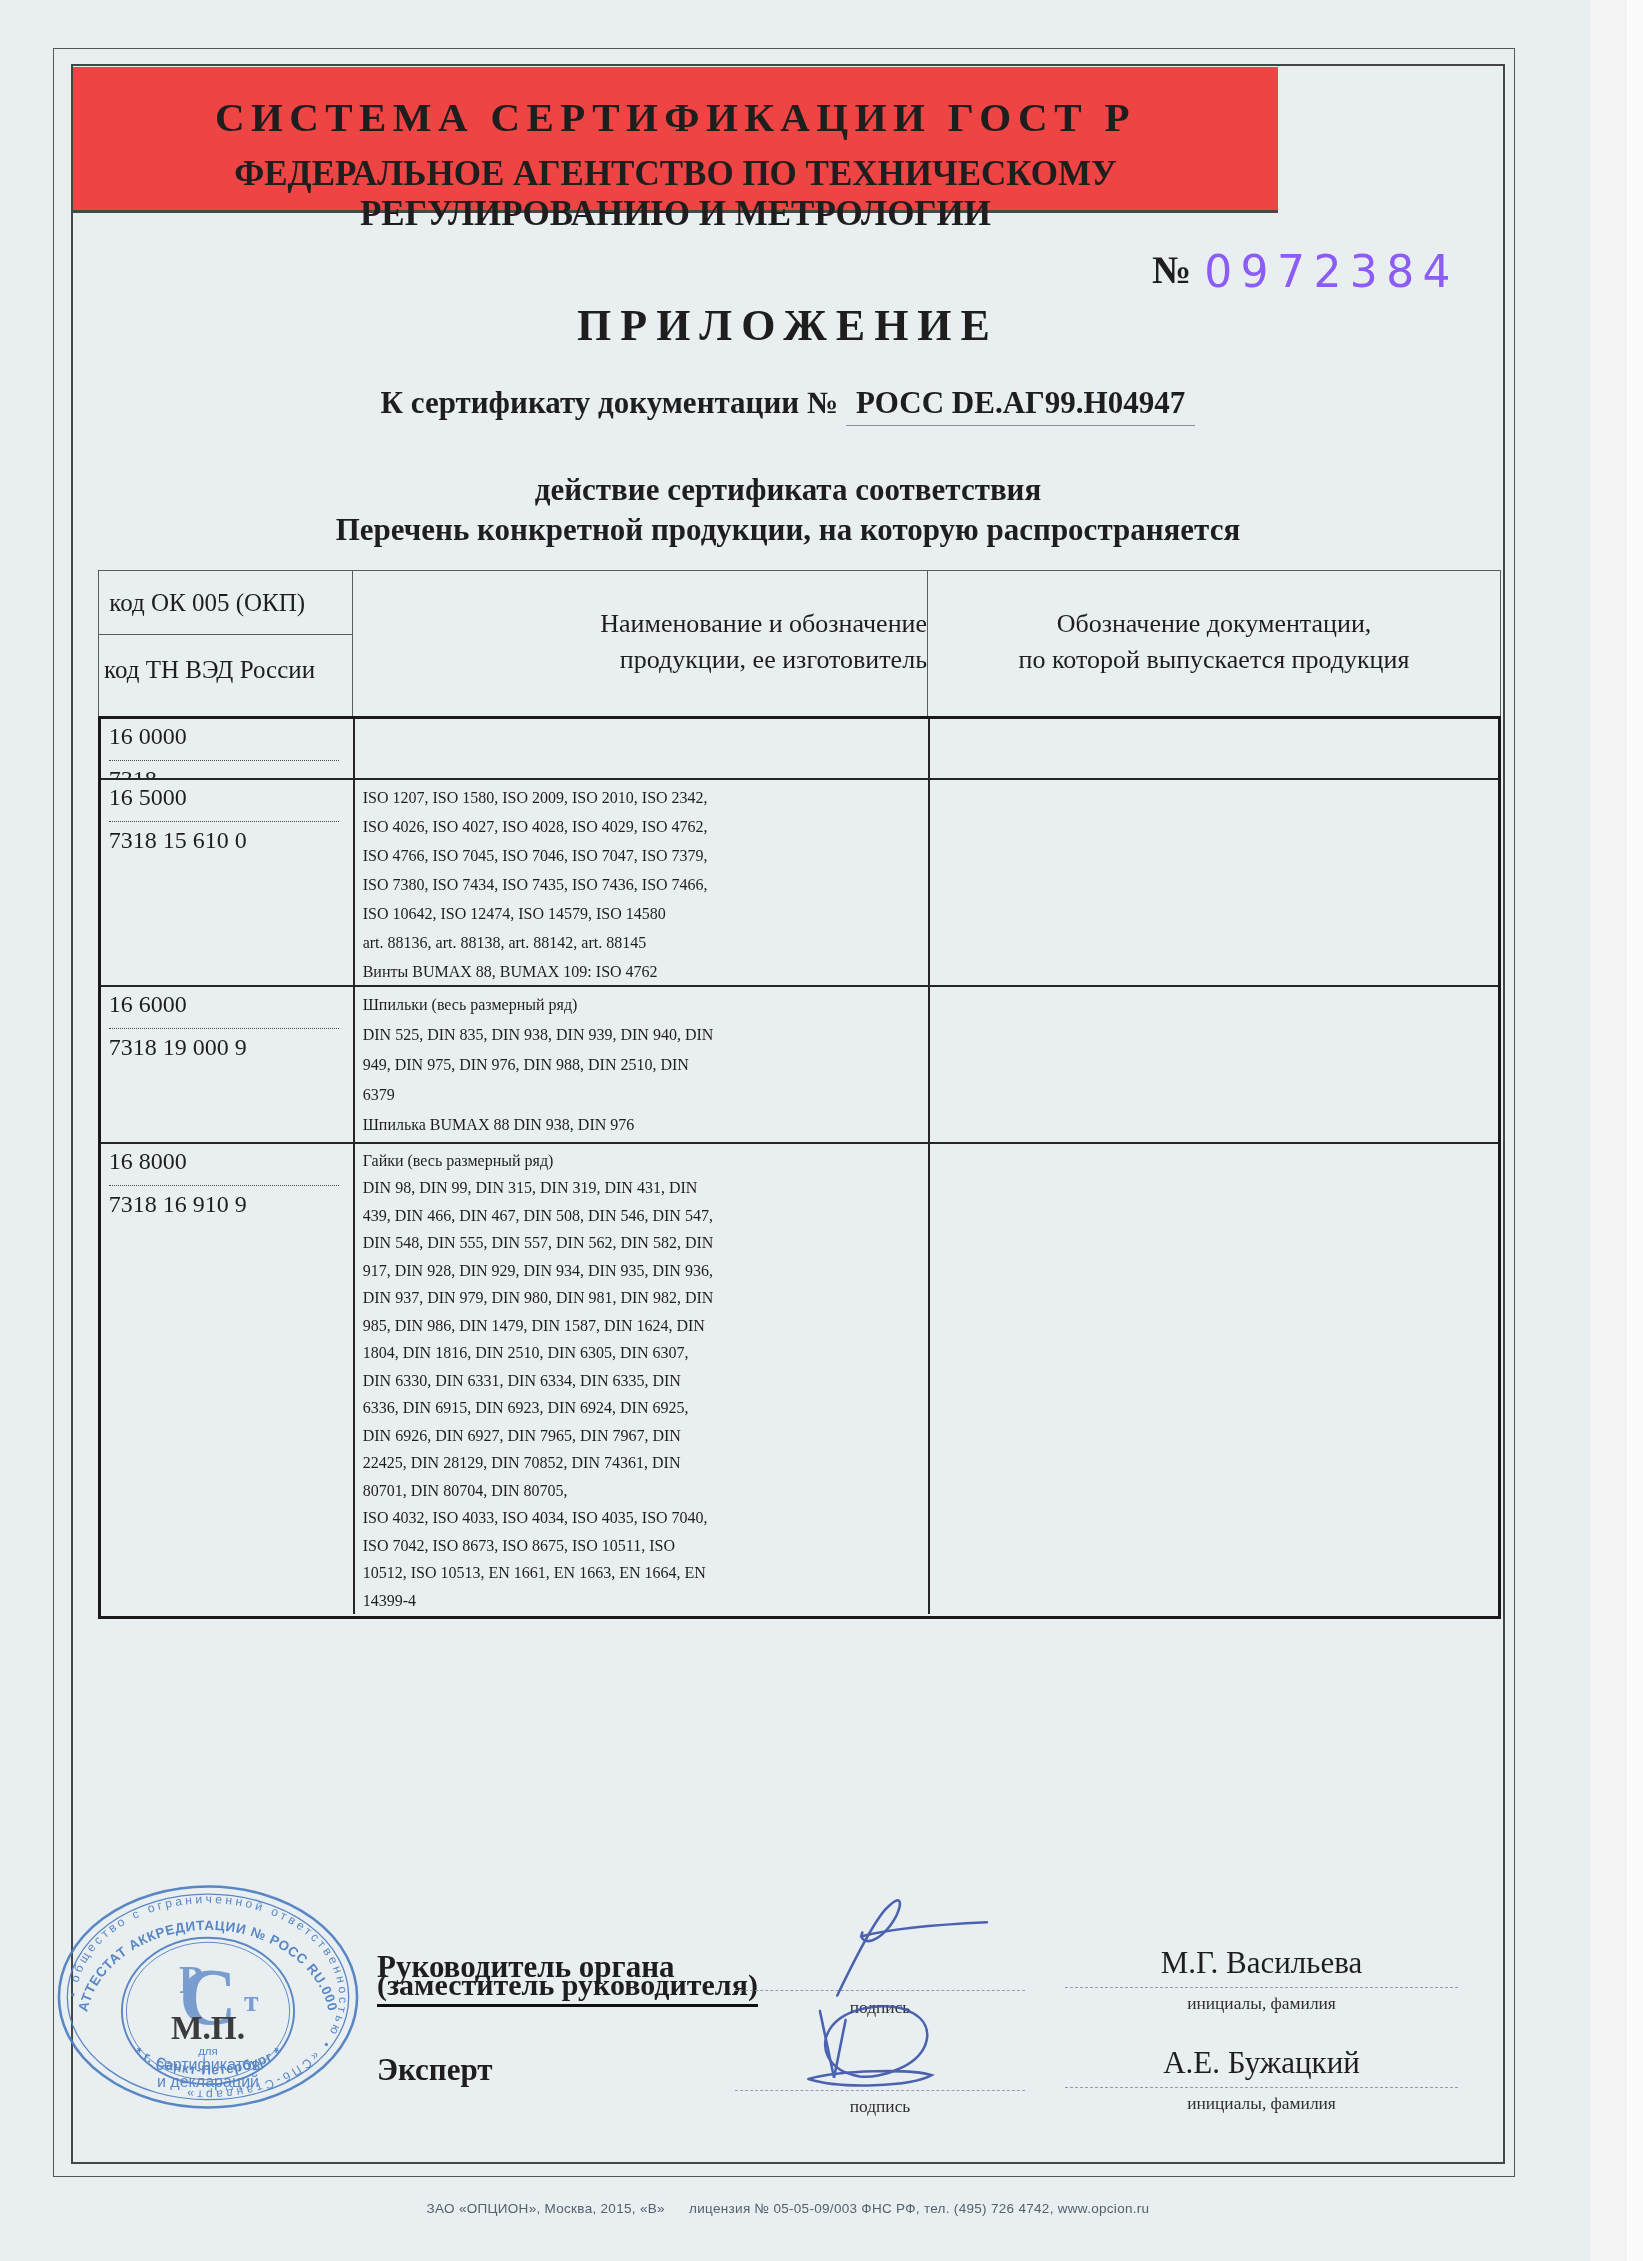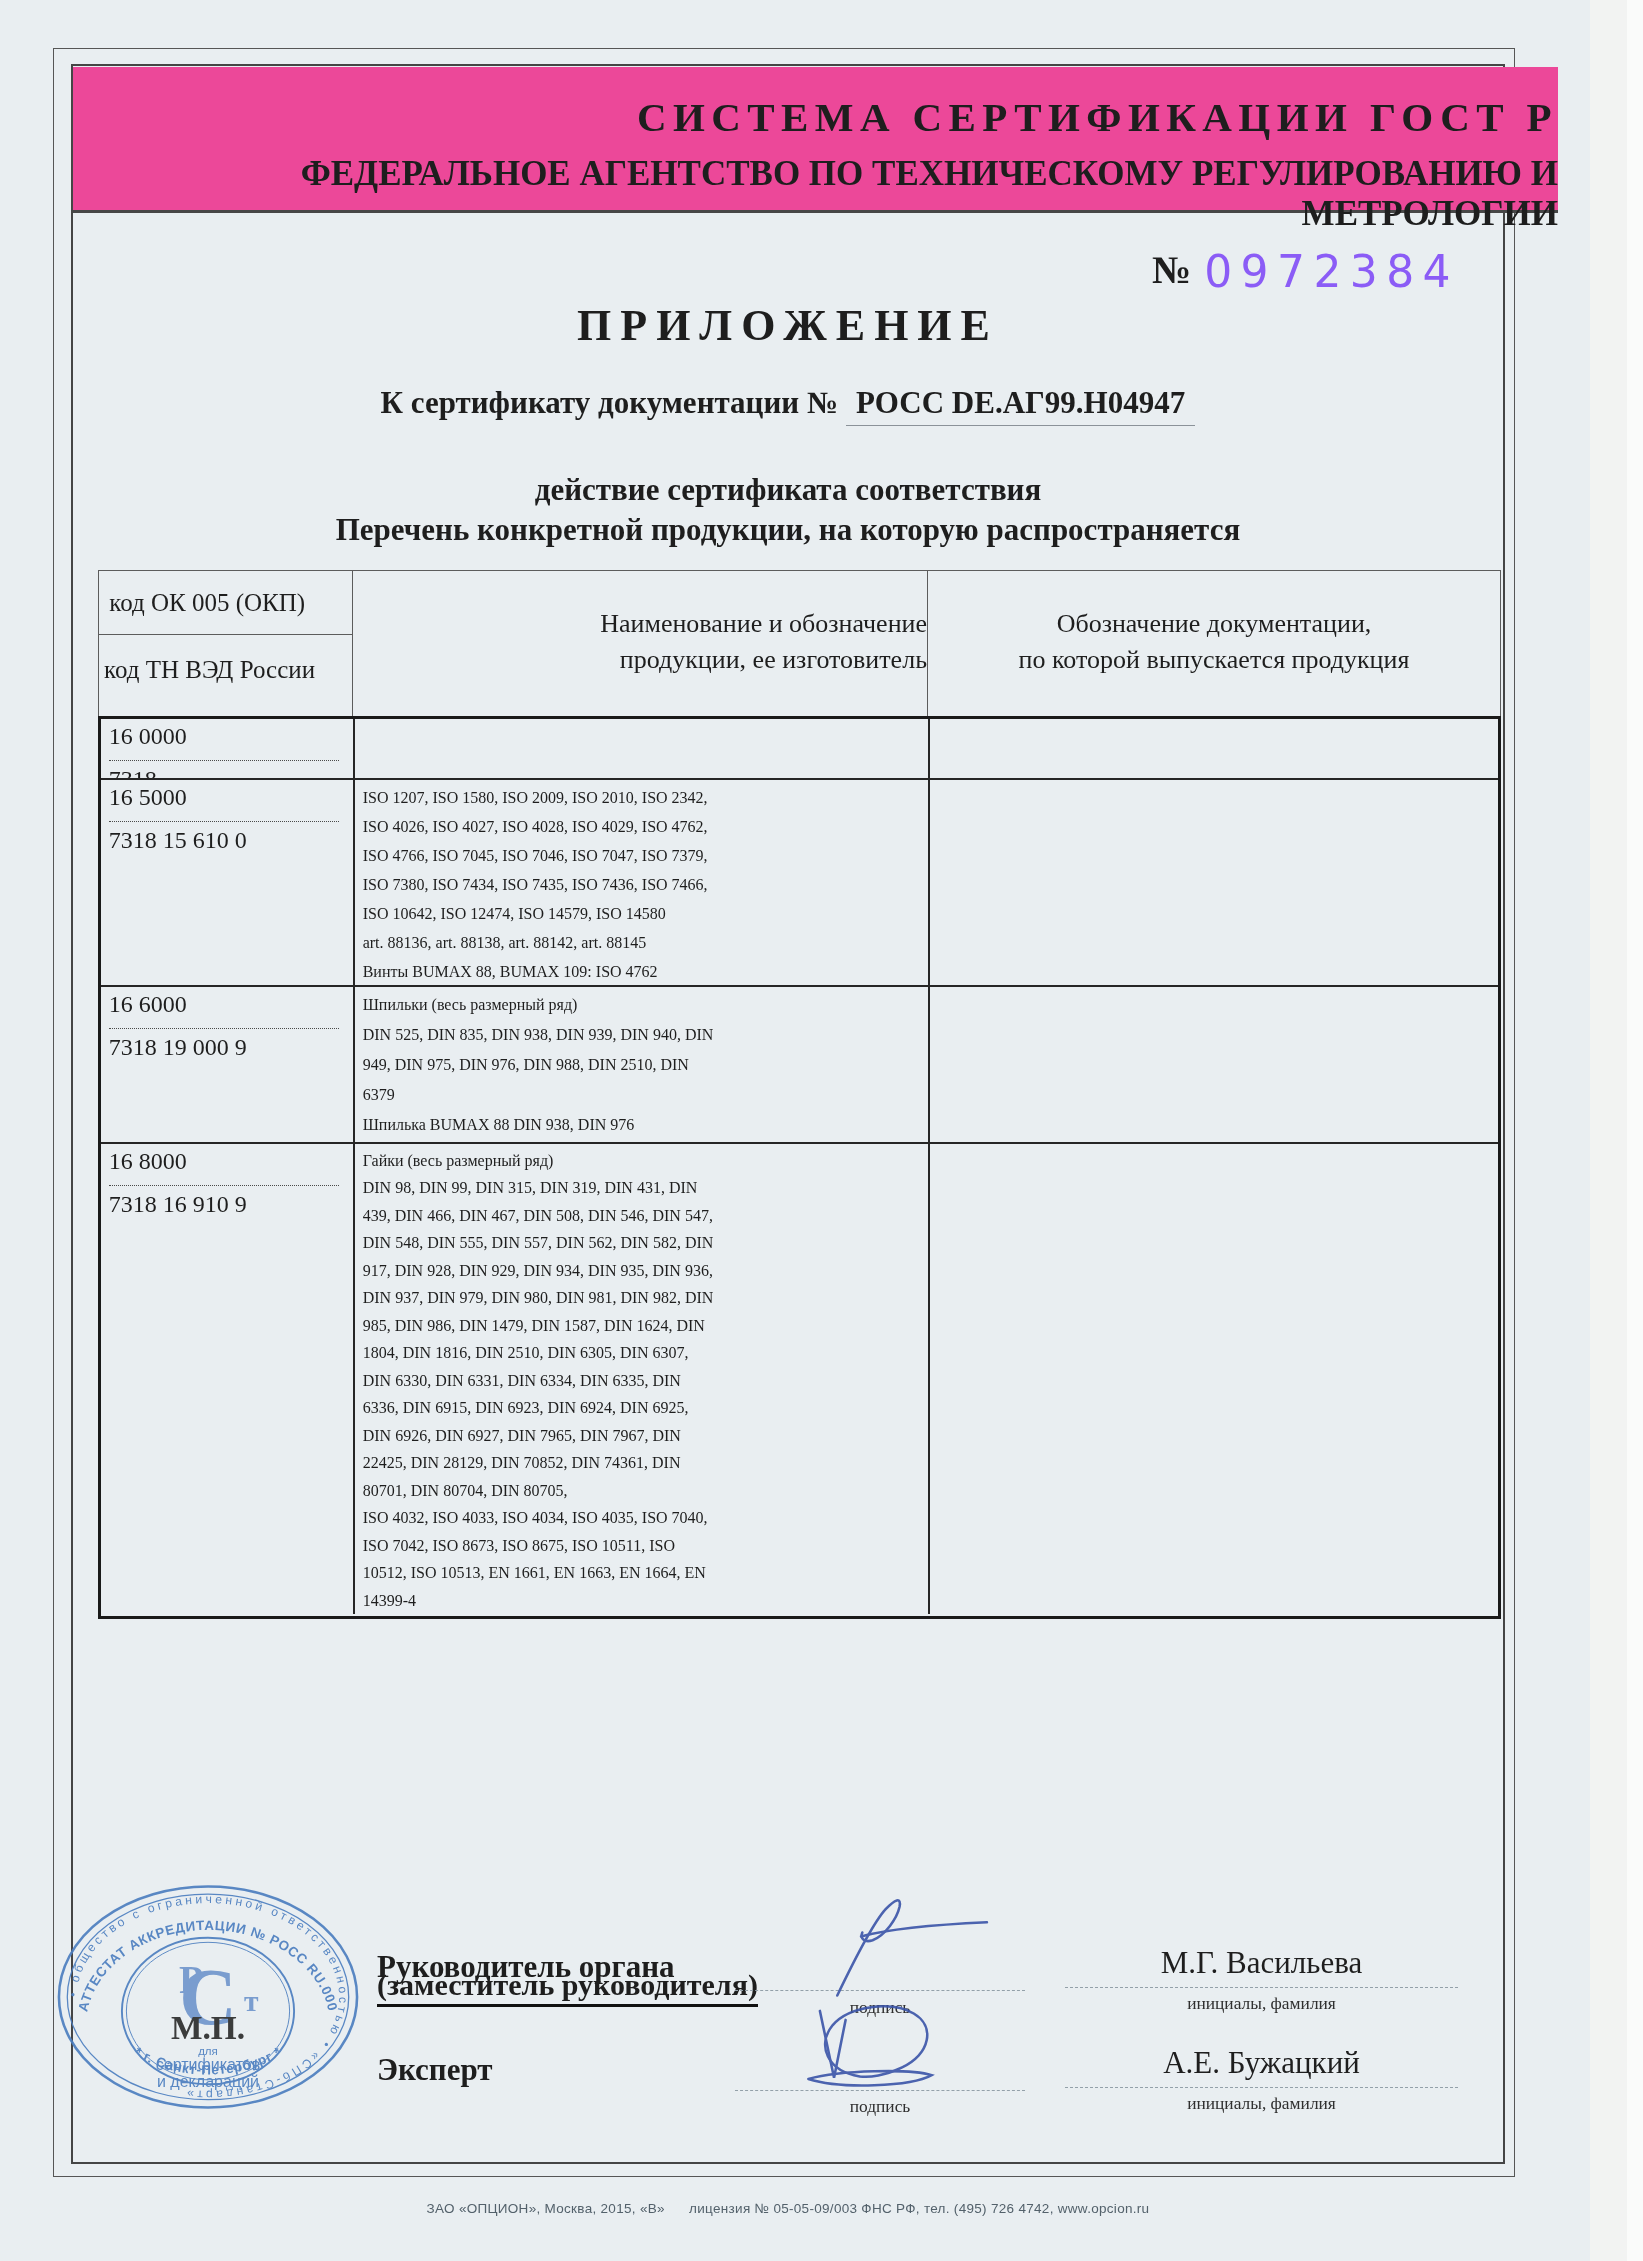--- a/index.html
+++ b/index.html
@@ -10,22 +10,22 @@
     color:#1e1e1e; overflow:hidden;
   }
   .scan-right{position:absolute;top:0;right:0;width:54px;height:100%;background:#f2f3f2;}
   .scan-right-edge{position:absolute;top:0;right:0;width:16.7px;height:100%;background:#fafbfa;}
 
   .frame-outer{position:absolute;left:53px;top:48px;width:1462px;height:2129px;
     border:1.9px solid #565656;box-sizing:border-box;}
   .frame-inner{position:absolute;left:71px;top:64px;width:1434px;height:2100px;
     border:2.6px solid #454545;box-sizing:border-box;}
 
-  .header-band{position:absolute;left:73px;top:67px;width:1485px;height:146px;
-    background:#ec4899;border-bottom:3.2px solid #474747;box-sizing:border-box;text-align:right;}
+  .header-band{position:absolute;left:73px;top:67px;width:1205px;height:146px;
+    background:#ef4444;border-bottom:3.2px solid #474747;box-sizing:border-box;text-align:center;}
   .h1{padding-top:26px;font-size:41px;font-weight:bold;letter-spacing:6.4px;}
   .h2{margin-top:13px;font-size:35px;font-weight:bold;letter-spacing:0;}
 
   .doc-no{position:absolute;left:1152px;top:246px;white-space:nowrap;}
   .doc-no .lbl{font-size:39px;font-weight:bold;vertical-align:3.9px;}
   .doc-no .digits{font-family:"DejaVu Sans",sans-serif;font-size:44px;font-weight:400;
     letter-spacing:8.4px;margin-left:13px;}
 
   .centered{position:absolute;left:71px;width:1434px;text-align:center;}
   .title{top:300px;font-size:44px;font-weight:bold;letter-spacing:9px;}

